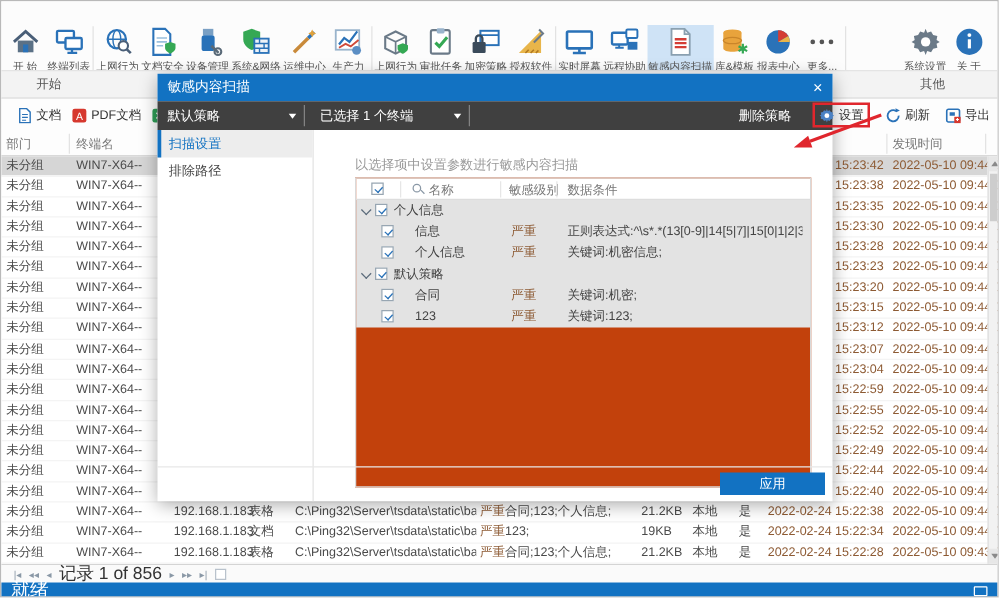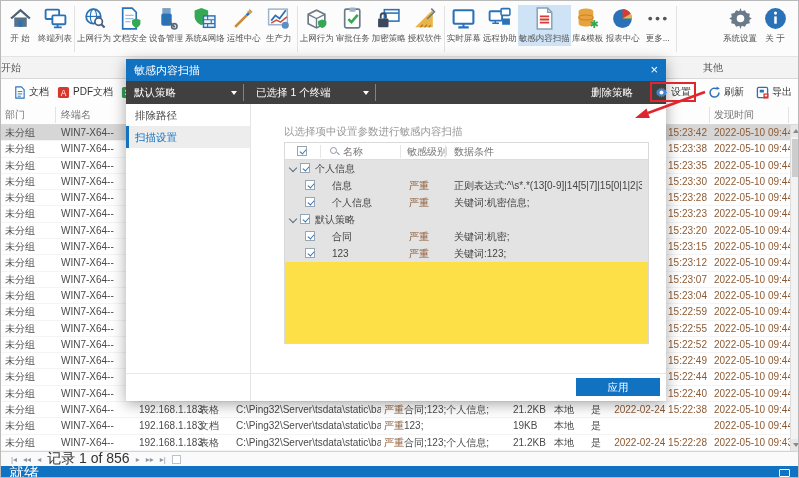--- a/index.html
+++ b/index.html
@@ -1,31 +1,31 @@
 <!DOCTYPE html>
 <html><head>
 <meta charset="utf-8">
 <style>
 *{box-sizing:border-box;margin:0;padding:0}
 html,body{background:#e9e9e9}
 .screen{position:relative;width:799px;height:478px;background:#fff;border:1px solid #b9b9b9;
   font-family:"Liberation Sans","DejaVu Sans",sans-serif;overflow:hidden}
 
-.ribbon{position:absolute;left:0;top:0;width:100%;height:55px;background:#fcfcfc;display:flex;align-items:flex-start;padding:4px 2px 0}
+.ribbon{position:absolute;left:0;top:0;width:100%;height:55px;background:#fcfcfc;display:flex;align-items:flex-start;padding:19px 2px 0}
 .tgroup{display:flex}
 .tgroup.last{margin-left:auto;padding-right:4px}
 .vsep{width:1px;background:#e2e2e2;height:46px;margin:1px 1px}
 .titem{min-width:34px;padding:1px 1px;display:flex;flex-direction:column;align-items:center;gap:2px;cursor:pointer}
 .titem.active{background:#cfe3f6}
 .t-icon{width:25px;height:25px}
 .t-icon svg{width:100%;height:100%}
 .t-label{font-size:8.5px;color:#555;white-space:nowrap}
 
 .tabsrow{position:absolute;left:0;top:55px;width:100%;height:23px;background:#f3f3f3;border-top:1px solid #e4e4e4;border-bottom:1px solid #d8d8d8}
-.tab-left,.tab-right{position:absolute;top:0;line-height:21px;font-size:10px;color:#555;text-align:left;cursor:pointer}
+.tab-left,.tab-right{position:absolute;top:0;line-height:21px;font-size:10px;color:#555;text-align:center;cursor:pointer}
 .tab-left{left:0;width:76px}
 .tab-right{left:702px;width:86px}
 
 .subbar{position:absolute;left:0;top:78px;width:100%;height:26px;background:#fdfdfd}
 .sb-left{position:absolute;left:12px;top:0;height:26px;display:flex;align-items:center;gap:8px}
 .sb-right{position:absolute;right:6px;top:0;height:26px;display:flex;align-items:center;gap:12px;z-index:45}
 .sb-btn{display:flex;align-items:center;gap:3px;font-size:10px;color:#333;cursor:pointer;white-space:nowrap}
 .hl-red{border:2px solid #e0262d;padding:0 3px;height:20px;display:flex;align-items:center;gap:3px}
 
 .thead{position:absolute;left:0;top:104px;width:100%;height:20px;background:#fdfdfd;border-bottom:1px solid #d9d9d9}
@@ -66,21 +66,21 @@
 .m-dd1{margin-left:8px;width:110px}
 .m-dd2{margin-left:12px;width:120px}
 .caret{margin-left:auto;margin-right:6px;width:0;height:0;border-left:3.5px solid transparent;border-right:3.5px solid transparent;border-top:4.5px solid #fff}
 .m-del{margin-left:auto;margin-right:33px;color:#fff;font-size:10.5px;cursor:pointer}
 .m-body{position:absolute;left:0;top:45px;right:0;bottom:0;display:flex}
 .m-nav{width:125px;border-right:1px solid #e4e4e4}
 .m-nav-item{height:22px;line-height:22px;padding-left:9px;font-size:10.5px;color:#444;cursor:pointer}
 .m-nav-item.sel{background:#ededed;color:#1272c2;border-left:3px solid #1272c2;padding-left:6px}
 .m-content{flex:1;position:relative}
 .m-desc{position:absolute;left:33px;top:21px;font-size:10.5px;color:#999;white-space:nowrap}
-.m-table{position:absolute;left:33px;top:38px;width:365px;height:202px;border:1px solid #d9d9d9;background:#fde047}
+.m-table{position:absolute;left:33px;top:38px;width:365px;height:248px;border:1px solid #d9d9d9;background:#c2410c}
 .mt-head{position:relative;height:17px;border-bottom:1px solid #ddd;background:#fff}
 .mt-h{position:absolute;top:2px;font-size:10px;color:#777;white-space:nowrap}
 .mt-sep{position:absolute;top:2px;width:1px;height:13px;background:#e6e6e6}
 .mt-rows{position:absolute;left:0;top:17px;right:0;background:#e3e3e3}
 .mt-row{position:relative;height:17px}
 .mc{position:absolute;top:0;line-height:17px;font-size:10px;color:#444;white-space:nowrap}
 .mc-cond{width:188px;overflow:hidden}
 .mc-sev{color:#8d5a33}
 .cb{position:absolute;top:3px;width:10px;height:10px;border:1px solid #98a6b2;background:#fff}
 .cb::after{content:"";position:absolute;left:1.5px;top:1.5px;width:5px;height:3px;border-left:1.6px solid #2a72b8;border-bottom:1.6px solid #2a72b8;transform:rotate(-48deg)}
@@ -478,20 +478,21 @@
         <div class="tc c-dept" style="left: 4px;">未分组</div>
         <div class="tc c-terminal" style="left: 60px;">WIN7-X64--</div>
         <div class="tc c-ip" style="left: 138px;">192.168.1.183</div>
         <div class="tc c-type" style="left: 198px;">文档</div>
         <div class="tc c-path" style="left: 235px;">C:\Ping32\Server\tsdata\static\back...</div>
         <div class="tc c-severity" style="left: 383px;">严重</div>
         <div class="tc c-policies" style="left: 403px;">123;</div>
         <div class="tc c-size" style="left: 512px;">19KB</div>
         <div class="tc c-location" style="left: 553px;">本地</div>
         <div class="tc c-flag" style="left: 590px;">是</div>
+        <div class="tc c-time">2022-02-24 15:22:34</div>
         <div class="tc c-found">2022-05-10 09:44:00</div>
       </div>
       <div class="trow">
         <div class="tc c-dept" style="left: 4px;">未分组</div>
         <div class="tc c-terminal" style="left: 60px;">WIN7-X64--</div>
         <div class="tc c-ip" style="left: 138px;">192.168.1.183</div>
         <div class="tc c-type" style="left: 198px;">表格</div>
         <div class="tc c-path" style="left: 235px;">C:\Ping32\Server\tsdata\static\backu...</div>
         <div class="tc c-severity" style="left: 383px;">严重</div>
         <div class="tc c-policies" style="left: 403px;">合同;123;个人信息;</div>
@@ -536,22 +537,22 @@
         <span class="caret"></span>
       </div>
       <div class="m-dd m-dd2">
         <span>已选择 1 个终端</span>
         <span class="caret"></span>
       </div>
       <span class="m-del">删除策略</span>
     </div>
     <div class="m-body">
       <div class="m-nav" id="m-nav">
+          <div class="m-nav-item sel">扫描设置</div>
           <div class="m-nav-item">排除路径</div>
-          <div class="m-nav-item sel">扫描设置</div>
         </div>
       <div class="m-content">
         <div class="m-desc">以选择项中设置参数进行敏感内容扫描</div>
         <div class="m-table">
           <div class="mt-head">
             <span class="cb" style="left:12px"></span>
             <span class="mag" style="left:45px"></span>
             <span class="mt-h" style="left:58px">名称</span>
             <span class="mt-h" style="left:122px">敏感级别</span>
             <span class="mt-h" style="left:169px">数据条件</span>

